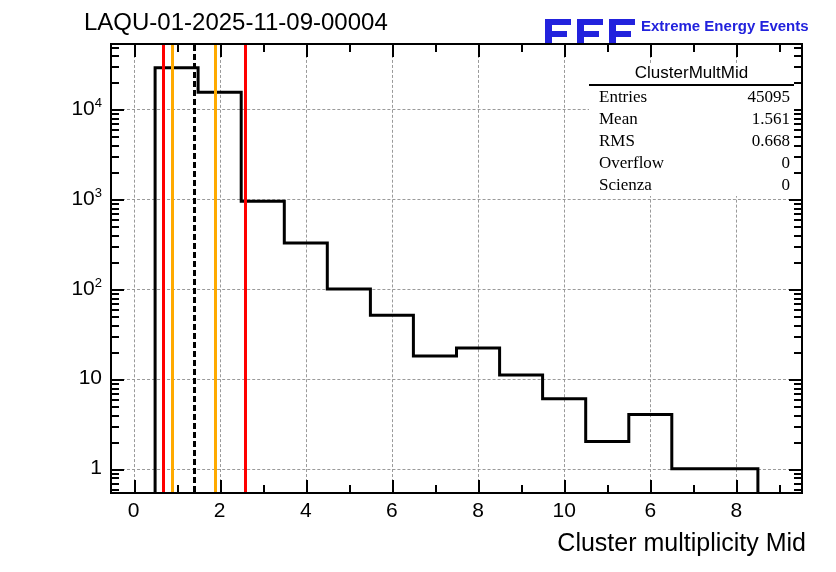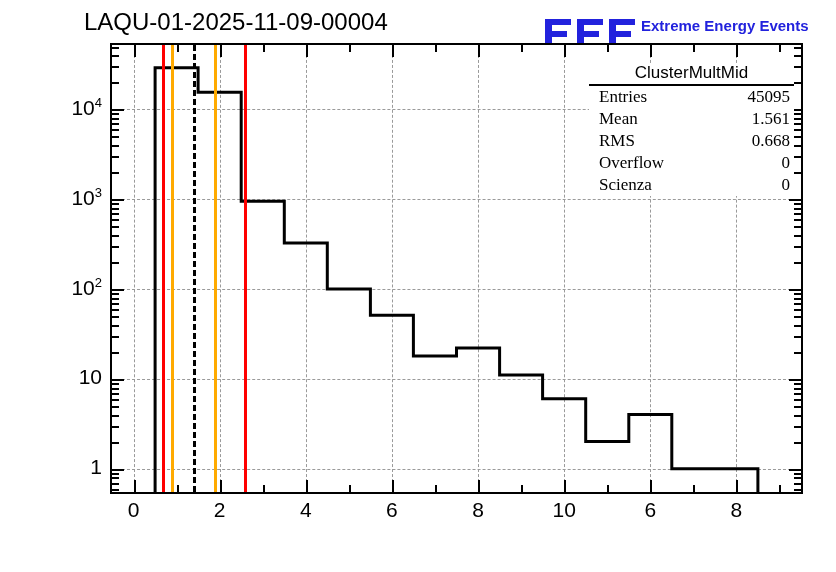--- a/index.html
+++ b/index.html
@@ -109,20 +109,21 @@
       <div class="xlab" style="left: 113.531px; top: 498px;">0</div>
       <div class="xlab" style="left: 199.656px; top: 498px;">2</div>
       <div class="xlab" style="left: 285.781px; top: 498px;">4</div>
       <div class="xlab" style="left: 371.906px; top: 498px;">6</div>
       <div class="xlab" style="left: 458.031px; top: 498px;">8</div>
       <div class="xlab" style="left: 544.156px; top: 498px;">10</div>
       <div class="xlab" style="left: 630.281px; top: 498px;">6</div>
       <div class="xlab" style="left: 716.406px; top: 498px;">8</div>
     </div>
 
+  <div class="axis-title">Cluster multiplicity Mid</div>
 
   <div class="frame">
     <div id="grid">
         <div class="gridline h" style="top: 423.675px;"></div>
         <div class="gridline h" style="top: 333.837px;"></div>
         <div class="gridline h" style="top: 243.999px;"></div>
         <div class="gridline h" style="top: 154.162px;"></div>
         <div class="gridline h" style="top: 64.3241px;"></div>
         <div class="gridline v" style="left: 21.5312px;"></div>
         <div class="gridline v" style="left: 107.656px;"></div>

